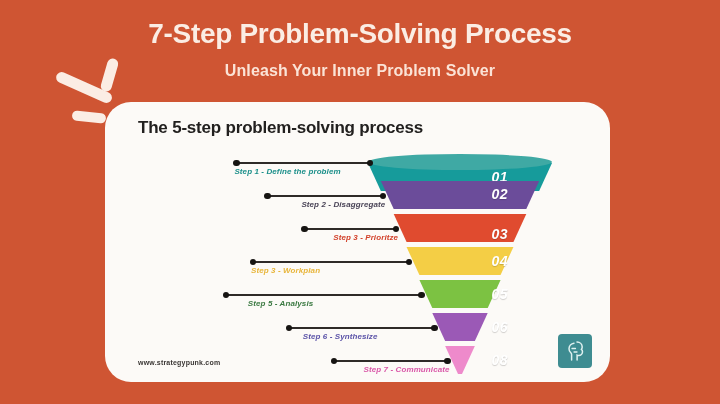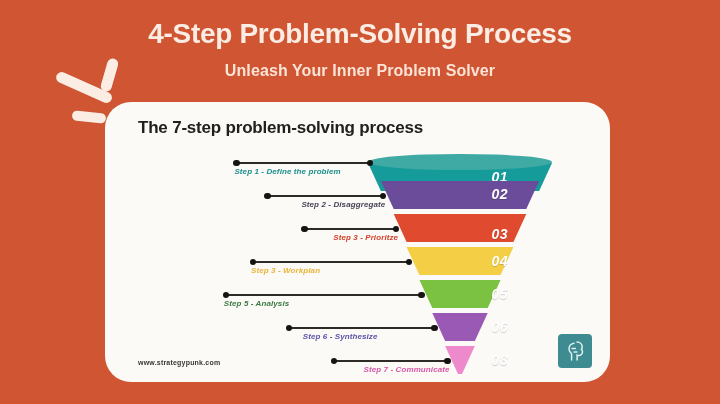--- a/index.html
+++ b/index.html
@@ -86,29 +86,29 @@
     white-space:nowrap;letter-spacing:0.1px;
   }
   .conn .lbl.left{left:0;}
   .conn .lbl.right{right:0;}
 </style>
 </head>
 <body>
 
 <div id="stage">
 
-  <div class="title">4-Step Problem-Solving Process</div>
+  <div class="title">7-Step Problem-Solving Process</div>
   <div class="subtitle">Unleash Your Inner Problem Solver</div>
 
   <div class="spark spark-a"></div>
   <div class="spark spark-b"></div>
   <div class="spark spark-c"></div>
 
   <div class="card">
-    <div class="card-title">The 7-step problem-solving process</div>
+    <div class="card-title">The 5-step problem-solving process</div>
 
     <div class="funnel" id="funnel">
         <div class="seg" style="top: 8px; height: 28px; margin-top: 15px;">
           <svg width="200" height="28" style="display: block;">
             <path d="M8,0 L192,0 L179.14285714285714,28 L20.85714285714286,28 Z" fill="#169B9B"></path>
           </svg>
           <div class="cap" style="background: rgb(63, 169, 164); top: -9px; left: 8px; width: 184px;"></div>
           <div class="num">01</div>
         </div>
         <div class="seg" style="top: 41px; height: 26px;">
@@ -170,21 +170,21 @@
         <div class="conn" style="left: 146px; top: 121px; width: 160px;">
           <div class="bar"></div>
           <div class="dot l"></div>
           <div class="dot r"></div>
           <div class="lbl left" style="color: rgb(232, 181, 58);">Step 3 - Workplan</div>
         </div>
         <div class="conn" style="left: 118.857px; top: 154px; width: 200px;">
           <div class="bar"></div>
           <div class="dot l"></div>
           <div class="dot r"></div>
-          <div class="lbl left" style="color: rgb(60, 122, 67);">Step 5 - Analysis</div>
+          <div class="lbl left" style="color: rgb(60, 122, 67); margin-left: 24px;">Step 5 - Analysis</div>
         </div>
         <div class="conn" style="left: 181.714px; top: 187px; width: 150px;">
           <div class="bar"></div>
           <div class="dot l"></div>
           <div class="dot r"></div>
           <div class="lbl left" style="color: rgb(91, 83, 168); margin-left: 16px;">Step 6 - Synthesize</div>
         </div>
         <div class="conn" style="left: 226.571px; top: 220px; width: 118px;">
           <div class="bar"></div>
           <div class="dot l"></div>

